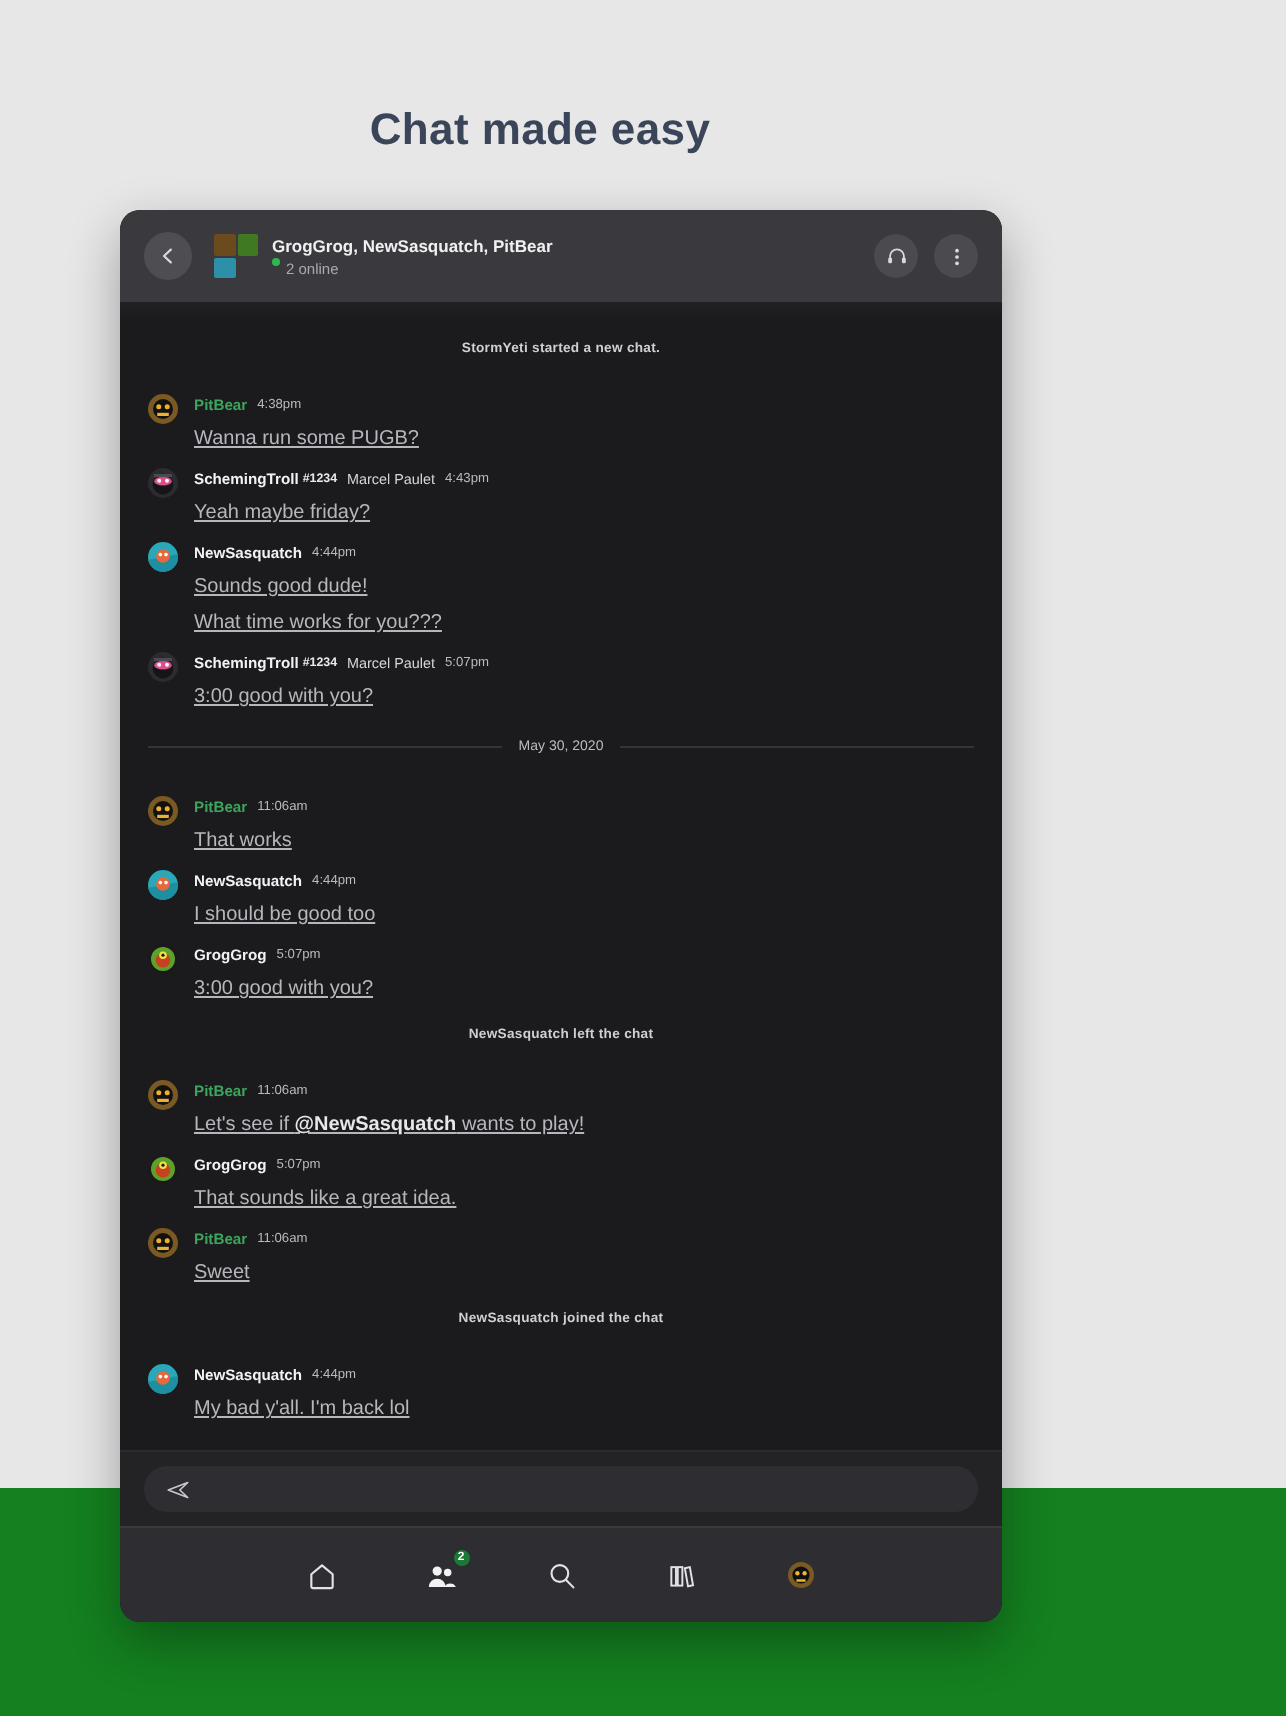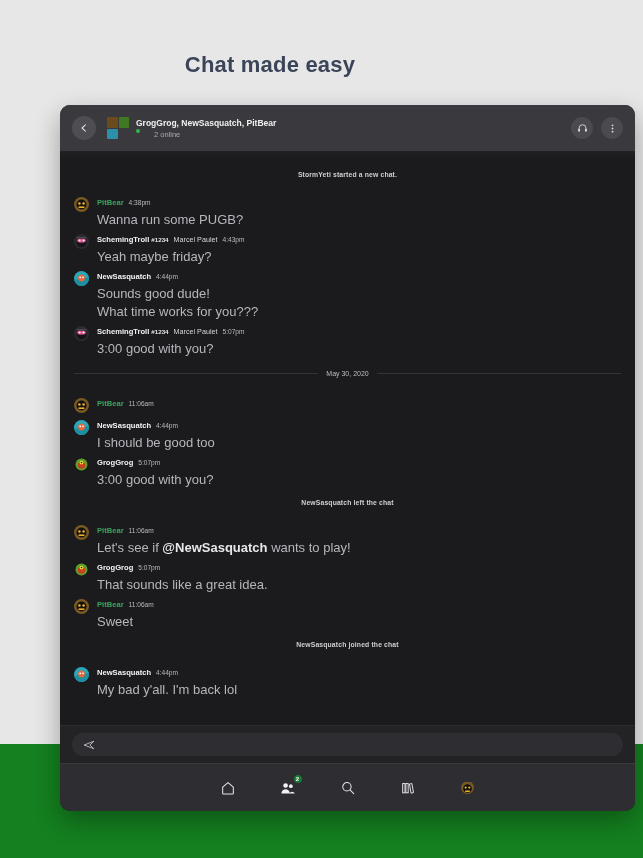--- a/index.html
+++ b/index.html
@@ -12,21 +12,21 @@
   .bg-top { position: absolute; left:0; top:0; width:643px; height:744px; background:#e7e7e7; }
   .bg-green { position: absolute; left:0; top:744px; width:643px; height:114px; background:#14801f; }
 
   .page-title {
     position: absolute; left:0; top:52px; width:540px; text-align:center;
     font-size: 22px; font-weight: bold; color:#3b4559; letter-spacing:.2px;
   }
 
   
   .device {
-    position:absolute; left:60px; top:105px; width:575px; height:706px;
+    position:absolute; left:60px; top:105px; width:441px; height:706px;
     background:#1b1b1e; border-radius:10px; overflow:hidden;
     box-shadow: 0 10px 26px rgba(0,0,0,.32);
     display:flex; flex-direction:column;
   }
 
   
   .chat-header {
     position:relative; height:46px; flex:0 0 46px;
     background:#3a3a3e; display:flex; align-items:center; padding:0 12px;
   }
@@ -35,21 +35,21 @@
     display:flex; align-items:center; justify-content:center; flex:0 0 24px;
     color:#d8d8dc; font-size:12px; cursor:pointer;
   }
   .hdr-avatars {
     width:22px; height:22px; margin-left:11px; flex:0 0 22px;
     display:grid; grid-template-columns:1fr 1fr; grid-template-rows:1fr 1fr; gap:1px;
   }
   .hdr-avatars i { display:block; border-radius:1px; }
   .hdr-text { margin-left:7px; flex:1 1 auto; min-width:0; }
   .hdr-title { font-size:8.5px; font-weight:bold; color:#f0f0f2; white-space:nowrap; line-height:12px; }
-  .hdr-sub { font-size:7.5px; color:#a9a9b0; line-height:11px; display:flex; align-items:flex-start; gap:14px; }
+  .hdr-sub { font-size:7.5px; color:#a9a9b0; line-height:11px; display:flex; align-items:flex-start; gap:3px; }
   .online-dot { width:4px; height:4px; border-radius:50%; background:#2db84d; display:inline-block; }
   .hdr-actions { display:flex; gap:8px; align-items:center; }
   .hdr-btn {
     width:22px; height:22px; border-radius:50%; background:#4a4a4f;
     display:flex; align-items:center; justify-content:center; cursor:pointer;
   }
 
   
   .messages {
     flex:1 1 auto; background:#1b1b1e; position:relative;
@@ -76,21 +76,21 @@
     overflow:hidden; position:relative;
   }
   .msg .body { margin-left:8px; flex:1 1 auto; min-width:0; }
   .meta { display:flex; align-items:flex-end; gap:5px; line-height:12px; }
   .uname { font-size:7.6px; font-weight:bold; }
   .uname.green { color:#3ba55d; }
   .uname.white { color:#f2f2f4; }
   .tag { font-size:6.2px; font-weight:bold; color:#e9e9ec; }
   .realname { font-size:7.2px; color:#d6d6da; font-weight:normal; }
   .time { font-size:6.6px; color:#b9b9bf; }
-  .line-txt { font-size:13px; color:#b6b6bc; line-height:15px; padding-top:3px; }
+  .line-txt { font-size:10px; color:#b6b6bc; line-height:15px; padding-top:3px;text-decoration:underline; }
   .mention { color:#e7e7ea; font-weight:bold; }
 
   
   .composer {
     flex:0 0 38px; background:#232326; display:flex; align-items:center;
     padding: 0 12px; border-top:1px solid #2b2b2f;
   }
   .input-wrap {
     flex:1 1 auto; height:23px; background:#2e2e32; border-radius:12px;
     display:flex; align-items:center; padding: 0 10px;
@@ -258,20 +258,21 @@
               <circle cx="7.5" cy="7.5" r="5" fill="#121213"></circle>
               <circle cx="5.4" cy="6.4" r="1.25" fill="#efb02a"></circle>
               <circle cx="9.6" cy="6.4" r="1.25" fill="#efb02a"></circle>
               <rect x="4.6" y="9.4" width="5.8" height="1.6" fill="#efb02a"></rect>
             </svg></div>
           <div class="body">
             <div class="meta">
               <span class="uname green">PitBear</span>
               <span class="time">11:06am</span>
             </div>
+            <div class="line-txt">That works</div>
           </div>
         </div>
         <div class="msg">
           <div class="avatar"><svg width="15" height="15" viewBox="0 0 15 15">
               <rect width="15" height="15" fill="#2aa7b8"></rect>
               <path d="M0 9 L15 6 L15 15 L0 15 Z" fill="#1d8fa0"></path>
               <circle cx="7.5" cy="7" r="3.4" fill="#e8683a"></circle>
               <circle cx="6.2" cy="6.3" r="0.9" fill="#fdfdfd"></circle>
               <circle cx="9" cy="6.3" r="0.9" fill="#fdfdfd"></circle>
             </svg></div>

